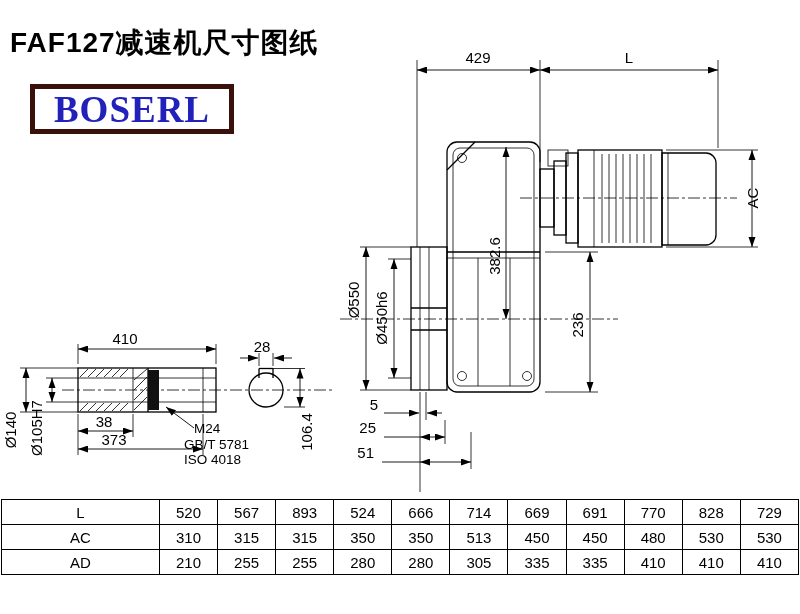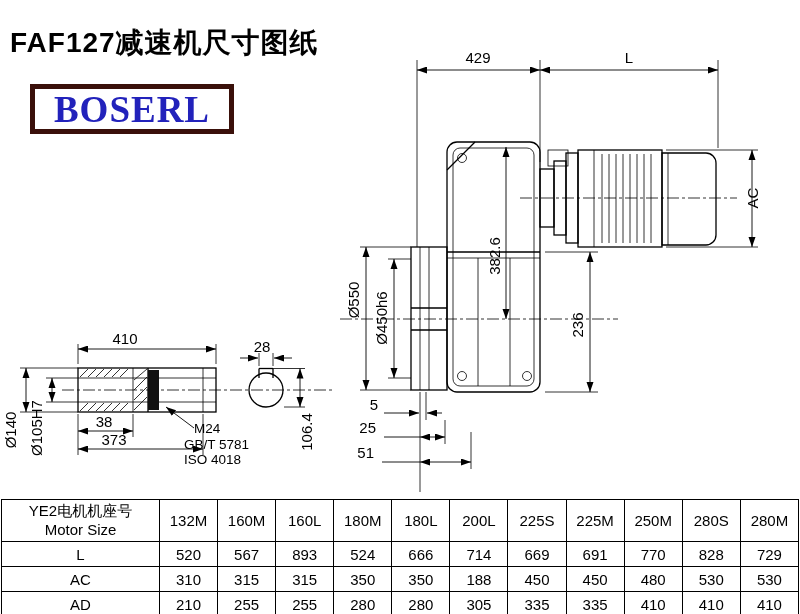--- a/index.html
+++ b/index.html
@@ -208,37 +208,20 @@
     <line class="dim" x1="240" y1="358" x2="258" y2="358" marker-end="url(#ae)"></line>
     <line class="dim" x1="274" y1="358" x2="292" y2="358" marker-start="url(#as)"></line>
     <line class="dim" x1="300" y1="368.5" x2="300" y2="407" marker-start="url(#as)" marker-end="url(#ae)"></line>
     <text class="txt" x="262" y="352" text-anchor="middle">28</text>
     <text class="txt" x="312" y="432" text-anchor="middle" transform="rotate(-90 312 432)">106.4</text>
   </g>
 </svg>
 
 <table class="dims" id="dim-table">
     <tbody>
-      <tr class="hdr">
-        <th class="first-col">
-          <div class="hdr-cn">YE2电机机座号</div>
-          <div class="hdr-en">Motor Size</div>
-        </th>
-        <th>132M</th>
-        <th>160M</th>
-        <th>160L</th>
-        <th>180M</th>
-        <th>180L</th>
-        <th>200L</th>
-        <th>225S</th>
-        <th>225M</th>
-        <th>250M</th>
-        <th>280S</th>
-        <th>280M</th>
-      </tr>
       <tr>
         <td class="first-col">L</td>
         <td>520</td>
         <td>567</td>
         <td>893</td>
         <td>524</td>
         <td>666</td>
         <td>714</td>
         <td>669</td>
         <td>691</td>
@@ -246,21 +229,21 @@
         <td>828</td>
         <td>729</td>
       </tr>
       <tr>
         <td class="first-col">AC</td>
         <td>310</td>
         <td>315</td>
         <td>315</td>
         <td>350</td>
         <td>350</td>
-        <td>188</td>
+        <td>513</td>
         <td>450</td>
         <td>450</td>
         <td>480</td>
         <td>530</td>
         <td>530</td>
       </tr>
       <tr>
         <td class="first-col">AD</td>
         <td>210</td>
         <td>255</td>

